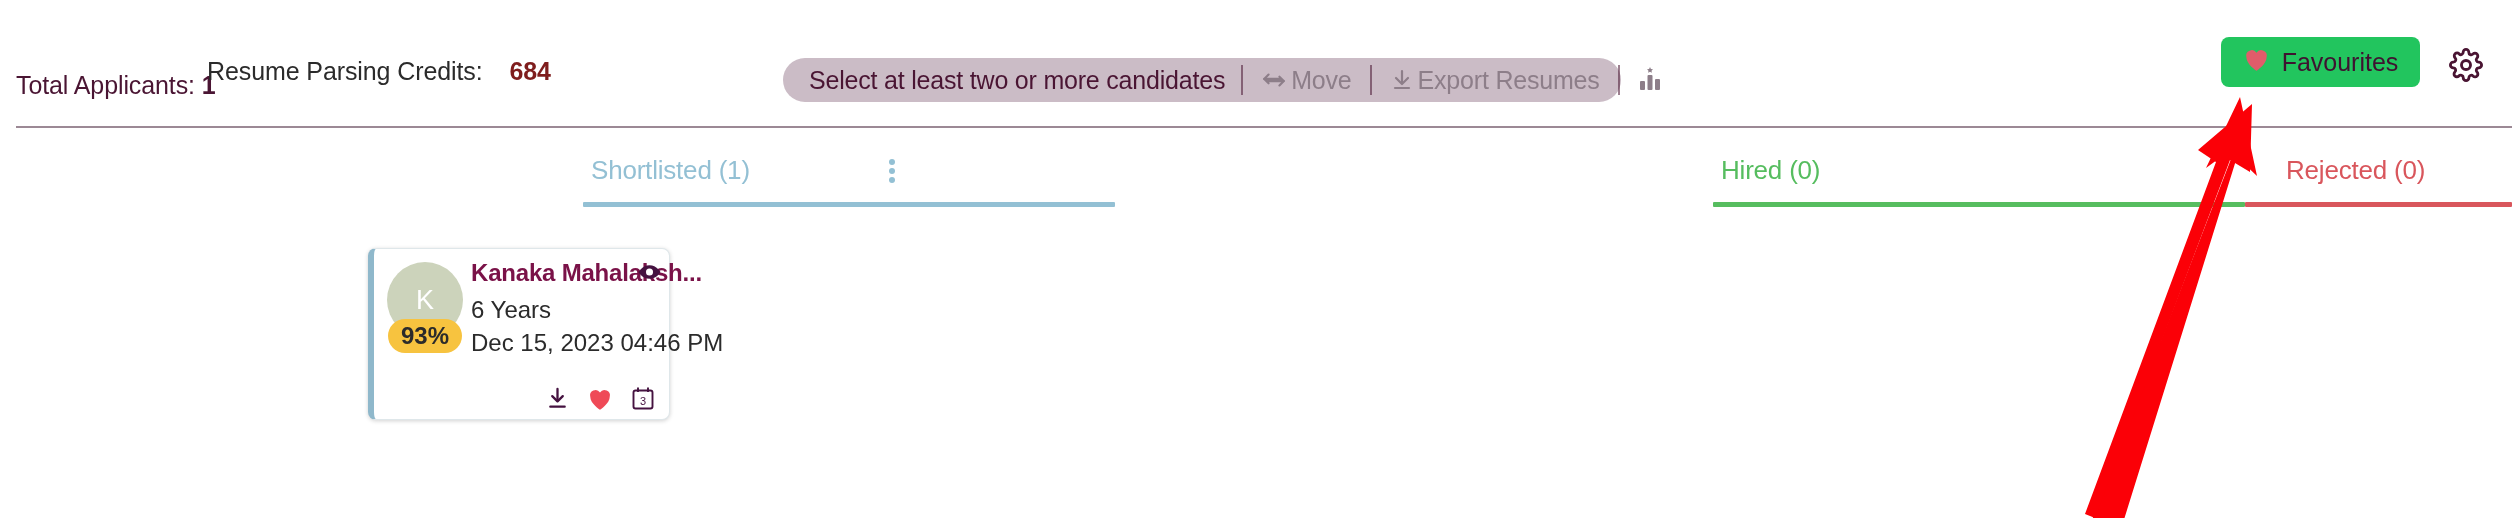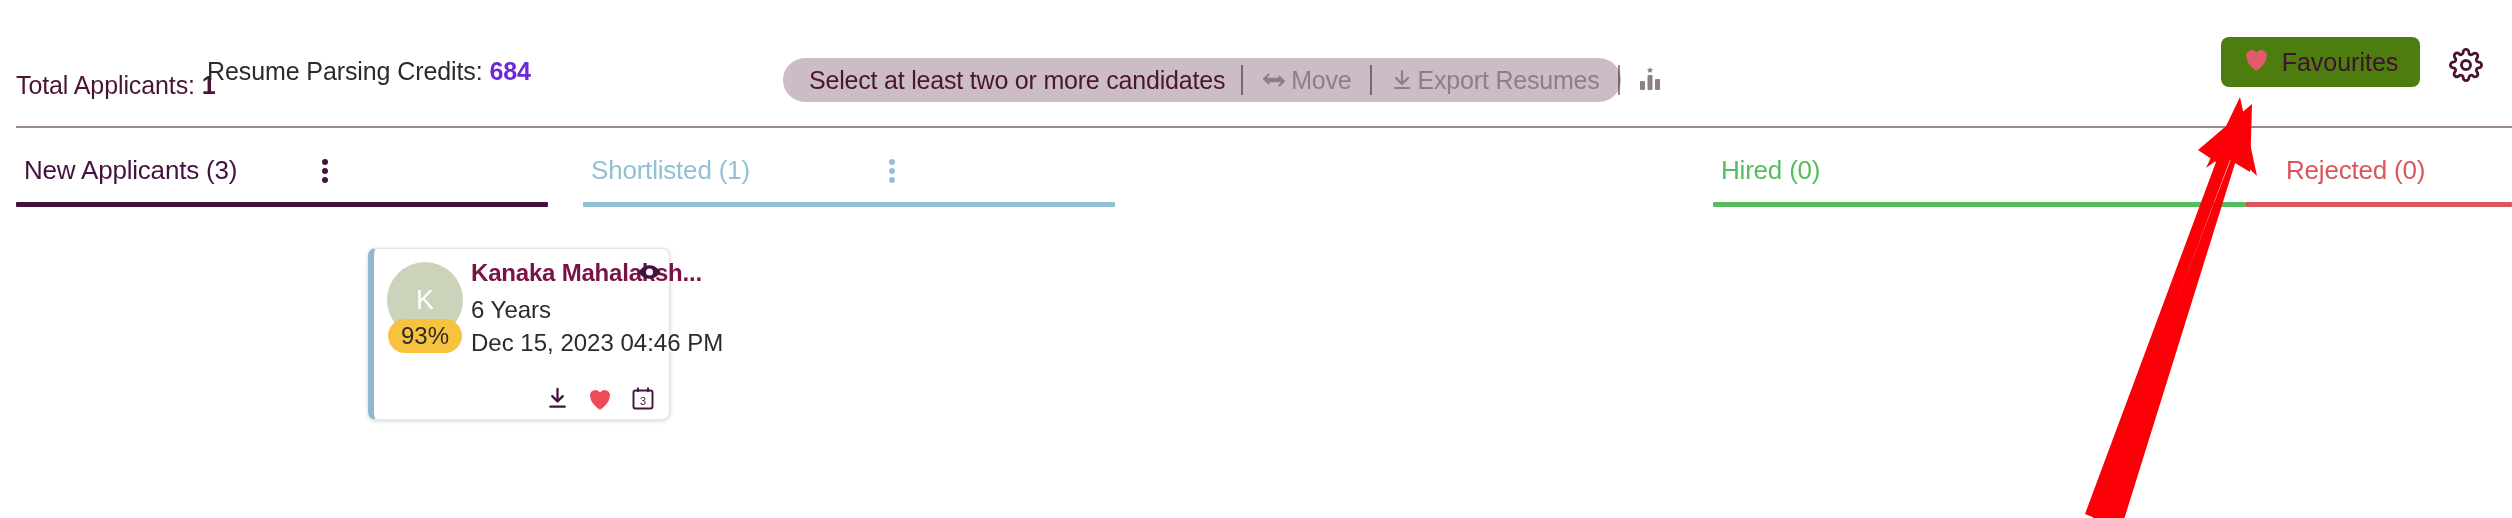--- a/index.html
+++ b/index.html
@@ -16,21 +16,21 @@
     position: absolute; left: 0; top: 0; width: 2512px; height: 127px;
     background: #fff;
   }
   .stat {
     position: absolute; white-space: nowrap;
     font-size: 25px; color: #4a1533; letter-spacing: -0.1px;
   }
   .stat .val { font-weight: bold; }
   #stat-total { left: 16px; top: 71px; }
   #stat-credits { left: 207px; top: 57px; color: #2b2b2b; }
-  #stat-credits .val { color: #6d28d9; }
+  #stat-credits .val { color: #7f1d1d; margin-left: 20px; }
 
   
   .action-pill {
     position: absolute; left: 783px; top: 40px; width: 838px; height: 44px;
     background: #cbbcc6; border-radius: 22px;
     display: flex; align-items: center; margin-top: 18px;
   }
   .pill-hint {
     padding-left: 26px; padding-right: 16px;
     font-size: 25px; color: #4a1533; white-space: nowrap;
@@ -44,21 +44,21 @@
     display: flex; align-items: center; gap: 4px;
     padding: 0 18px; height: 44px;
     color: #8d7e89; font-size: 25px; white-space: nowrap;
     letter-spacing: -0.2px;
   }
   .pill-btn svg { flex: 0 0 auto; display: block; }
 
   
   .fav-btn {
     position: absolute; left: 2221px; top: 37px; width: 199px; height: 50px;
-    background: #4d7c0f; border-radius: 8px;
+    background: #22c55e; border-radius: 8px;
     display: flex; align-items: center; justify-content: center; gap: 12px;
     font-size: 25px; color: #3f1230; white-space: nowrap;
   }
   .gear-btn {
     position: absolute; left: 2446px; top: 47px; width: 40px; height: 40px;
     display: flex; align-items: center; justify-content: center;
   }
 
   .hr {
     position: absolute; left: 16px; top: 126px; width: 2496px; height: 2px;
@@ -95,21 +95,21 @@
   .avatar {
     position: absolute; left: 13px; top: 13px; width: 76px; height: 76px;
     border-radius: 50%; background: #ccd3bb;
     display: flex; align-items: center; justify-content: center;
     color: #ffffff; font-size: 27px;
   }
   .score {
     position: absolute; left: 14px; top: 70px; height: 34px; min-width: 74px;
     padding: 0 12px; border-radius: 17px; background: #f7c33f;
     display: flex; align-items: center; justify-content: center;
-    color: #2b2b2b; font-size: 24px; font-weight: normal;
+    color: #2b2b2b; font-size: 24px; font-weight: bold;
   }
   .cand-name {
     position: absolute; left: 97px; top: 10px; white-space: nowrap;
     font-size: 24px; font-weight: bold; color: #7a1248; letter-spacing: -0.2px;
   }
   .eye-wrap { position: absolute; left: 263px; top: 13px; }
   .cand-exp {
     position: absolute; left: 97px; top: 47px;
     font-size: 24px; color: #2b2b2b; white-space: nowrap;
   }
@@ -203,29 +203,20 @@
           <path d="M19.4 15a1.7 1.7 0 0 0 .34 1.87l.06.06a2 2 0 1 1-2.83 2.83l-.06-.06a1.7 1.7 0 0 0-1.87-.34 1.7 1.7 0 0 0-1 1.56V21a2 2 0 1 1-4 0v-.09A1.7 1.7 0 0 0 8.9 19.3a1.7 1.7 0 0 0-1.87.34l-.06.06a2 2 0 1 1-2.83-2.83l.06-.06A1.7 1.7 0 0 0 4.6 15a1.7 1.7 0 0 0-1.56-1H3a2 2 0 1 1 0-4h.09A1.7 1.7 0 0 0 4.7 8.9a1.7 1.7 0 0 0-.34-1.87l-.06-.06a2 2 0 1 1 2.83-2.83l.06.06A1.7 1.7 0 0 0 9 4.6a1.7 1.7 0 0 0 1-1.56V3a2 2 0 1 1 4 0v.09a1.7 1.7 0 0 0 1 1.56 1.7 1.7 0 0 0 1.87-.34l.06-.06a2 2 0 1 1 2.83 2.83l-.06.06A1.7 1.7 0 0 0 19.4 9v0a1.7 1.7 0 0 0 1.56 1H21a2 2 0 1 1 0 4h-.09a1.7 1.7 0 0 0-1.51 1z"></path>
         </svg>
       </span>
     </div>
 
     <div class="hr"></div>
   </div>
 
   <div class="tabs">
 
-    <div class="tab" style="left:16px;width:532px;">
-      <div class="tab-label" style="left:8px;color:#451240;">New Applicants (3)</div>
-      <div class="tab-dots" style="left:296px;">
-        <i style="background:#451240;"></i>
-          <i style="background:#451240;"></i>
-          <i style="background:#451240;"></i>
-      </div>
-      <div class="tab-underline" style="left:0;width:532px;background:#451240;"></div>
-    </div>
 
     <div class="tab" style="left:583px;width:532px;">
       <div class="tab-label" style="left:8px;color:#93c0d4;">Shortlisted (1)</div>
 
       <div class="tab-dots" style="left:296px;">
         <i style="background:#93c0d4;"></i>
           <i style="background:#93c0d4;"></i>
           <i style="background:#93c0d4;"></i>
       </div>
       <div class="tab-underline" style="left:0;width:532px;background:#93c0d4;"></div>

